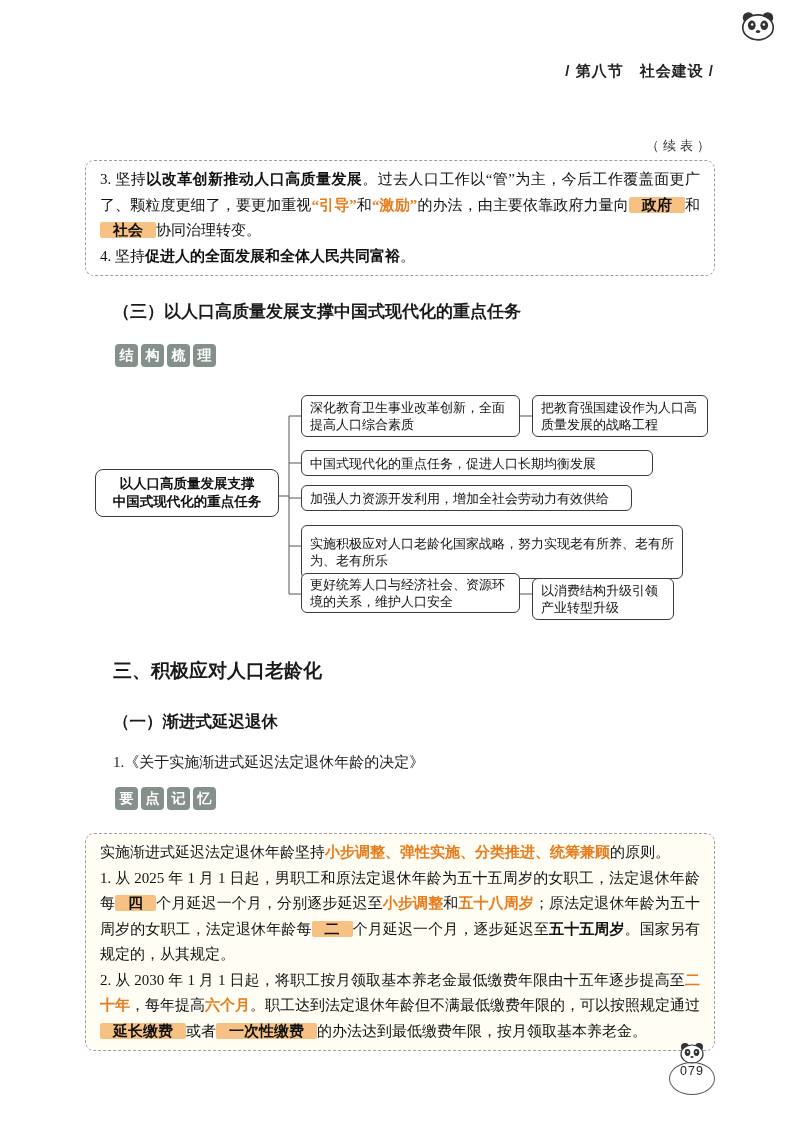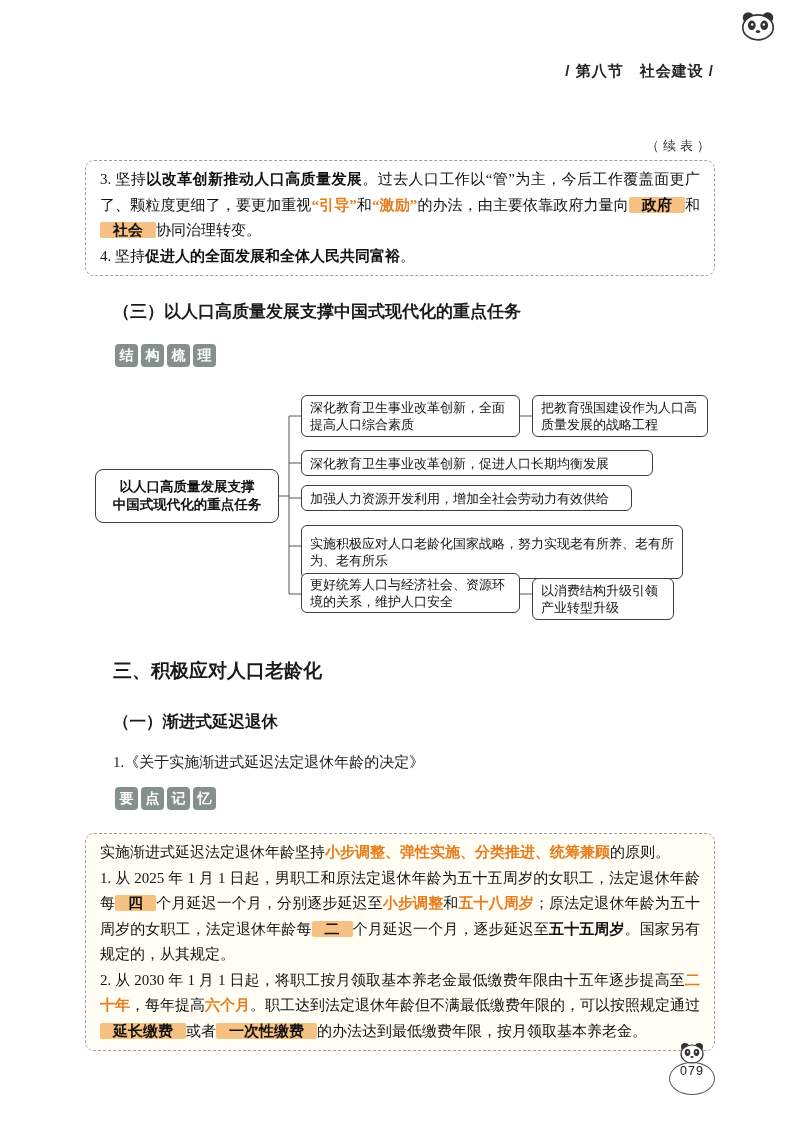--- a/index.html
+++ b/index.html
@@ -34,21 +34,21 @@
   .badge2 { left:115px; top:787px; }
   .badge span { width:23px; height:23px; background:#84908a; color:#fff; font-size:14px; font-weight:bold;
                 display:flex; align-items:center; justify-content:center; border-radius:4px; }
 
   
   .diagram { position:absolute; left:85px; top:388px; width:630px; height:235px; }
   .connectors { position:absolute; left:0; top:0; pointer-events:none; }
   .dg-box { position:absolute; border:1px solid #3c3c3c; border-radius:6px; background:#fff;
             font-size:13px; line-height:17px; padding:4px 8px; display:flex; align-items:center;
             font-family:"Liberation Serif", serif; color:#111; overflow:hidden; }
-  .dg-root { left:10px; top:81px; width:184px; height:54px; font-family:"Liberation Sans", sans-serif;
+  .dg-root { left:10px; top:81px; width:184px; height:48px; font-family:"Liberation Sans", sans-serif;
              font-weight:bold; font-size:13.5px; line-height:18px; text-align:center; justify-content:center;
              white-space:pre-line; border-radius:8px; }
   .dg-b1  { left:216px; top:7px;   width:219px; height:42px; }
   .dg-b1s { left:447px; top:7px;   width:176px; height:42px; }
   .dg-b2  { left:216px; top:62px;  width:352px; height:26px; }
   .dg-b3  { left:216px; top:97px;  width:331px; height:26px; }
   .dg-b4  { left:216px; top:137px; width:382px; height:54px; }
   .dg-b5  { left:216px; top:185px; width:219px; height:40px; }
   .dg-b5s { left:447px; top:190px; width:142px; height:42px; }
 
@@ -96,21 +96,21 @@
   </div>
 
   <div class="diagram">
     <svg class="connectors" width="630" height="235">
       <path d="M194,108 H204 M204,28 V206 M204,28 H216 M204,75 H216 M204,110 H216 M204,158 H216 M204,206 H216 M435,28 H447 M435,206 H447" stroke="#555" stroke-width="1" fill="none"></path>
     </svg>
     <div class="dg-box dg-root">以人口高质量发展支撑
 中国式现代化的重点任务</div>
     <div class="dg-box dg-b1">深化教育卫生事业改革创新，全面提高人口综合素质</div>
     <div class="dg-box dg-b1s">把教育强国建设作为人口高质量发展的战略工程</div>
-    <div class="dg-box dg-b2">深化教育卫生事业改革创新，促进人口长期均衡发展</div>
+    <div class="dg-box dg-b2">中国式现代化的重点任务，促进人口长期均衡发展</div>
     <div class="dg-box dg-b3">加强人力资源开发利用，增加全社会劳动力有效供给</div>
     <div class="dg-box dg-b4">实施积极应对人口老龄化国家战略，努力实现老有所养、老有所为、老有所乐</div>
     <div class="dg-box dg-b5">更好统筹人口与经济社会、资源环境的关系，维护人口安全</div>
     <div class="dg-box dg-b5s">以消费结构升级引领产业转型升级</div>
   </div>
 
   <div class="h2-1">三、积极应对人口老龄化</div>
 
   <div class="h3-1 h3-2">（一）渐进式延迟退休</div>
 

